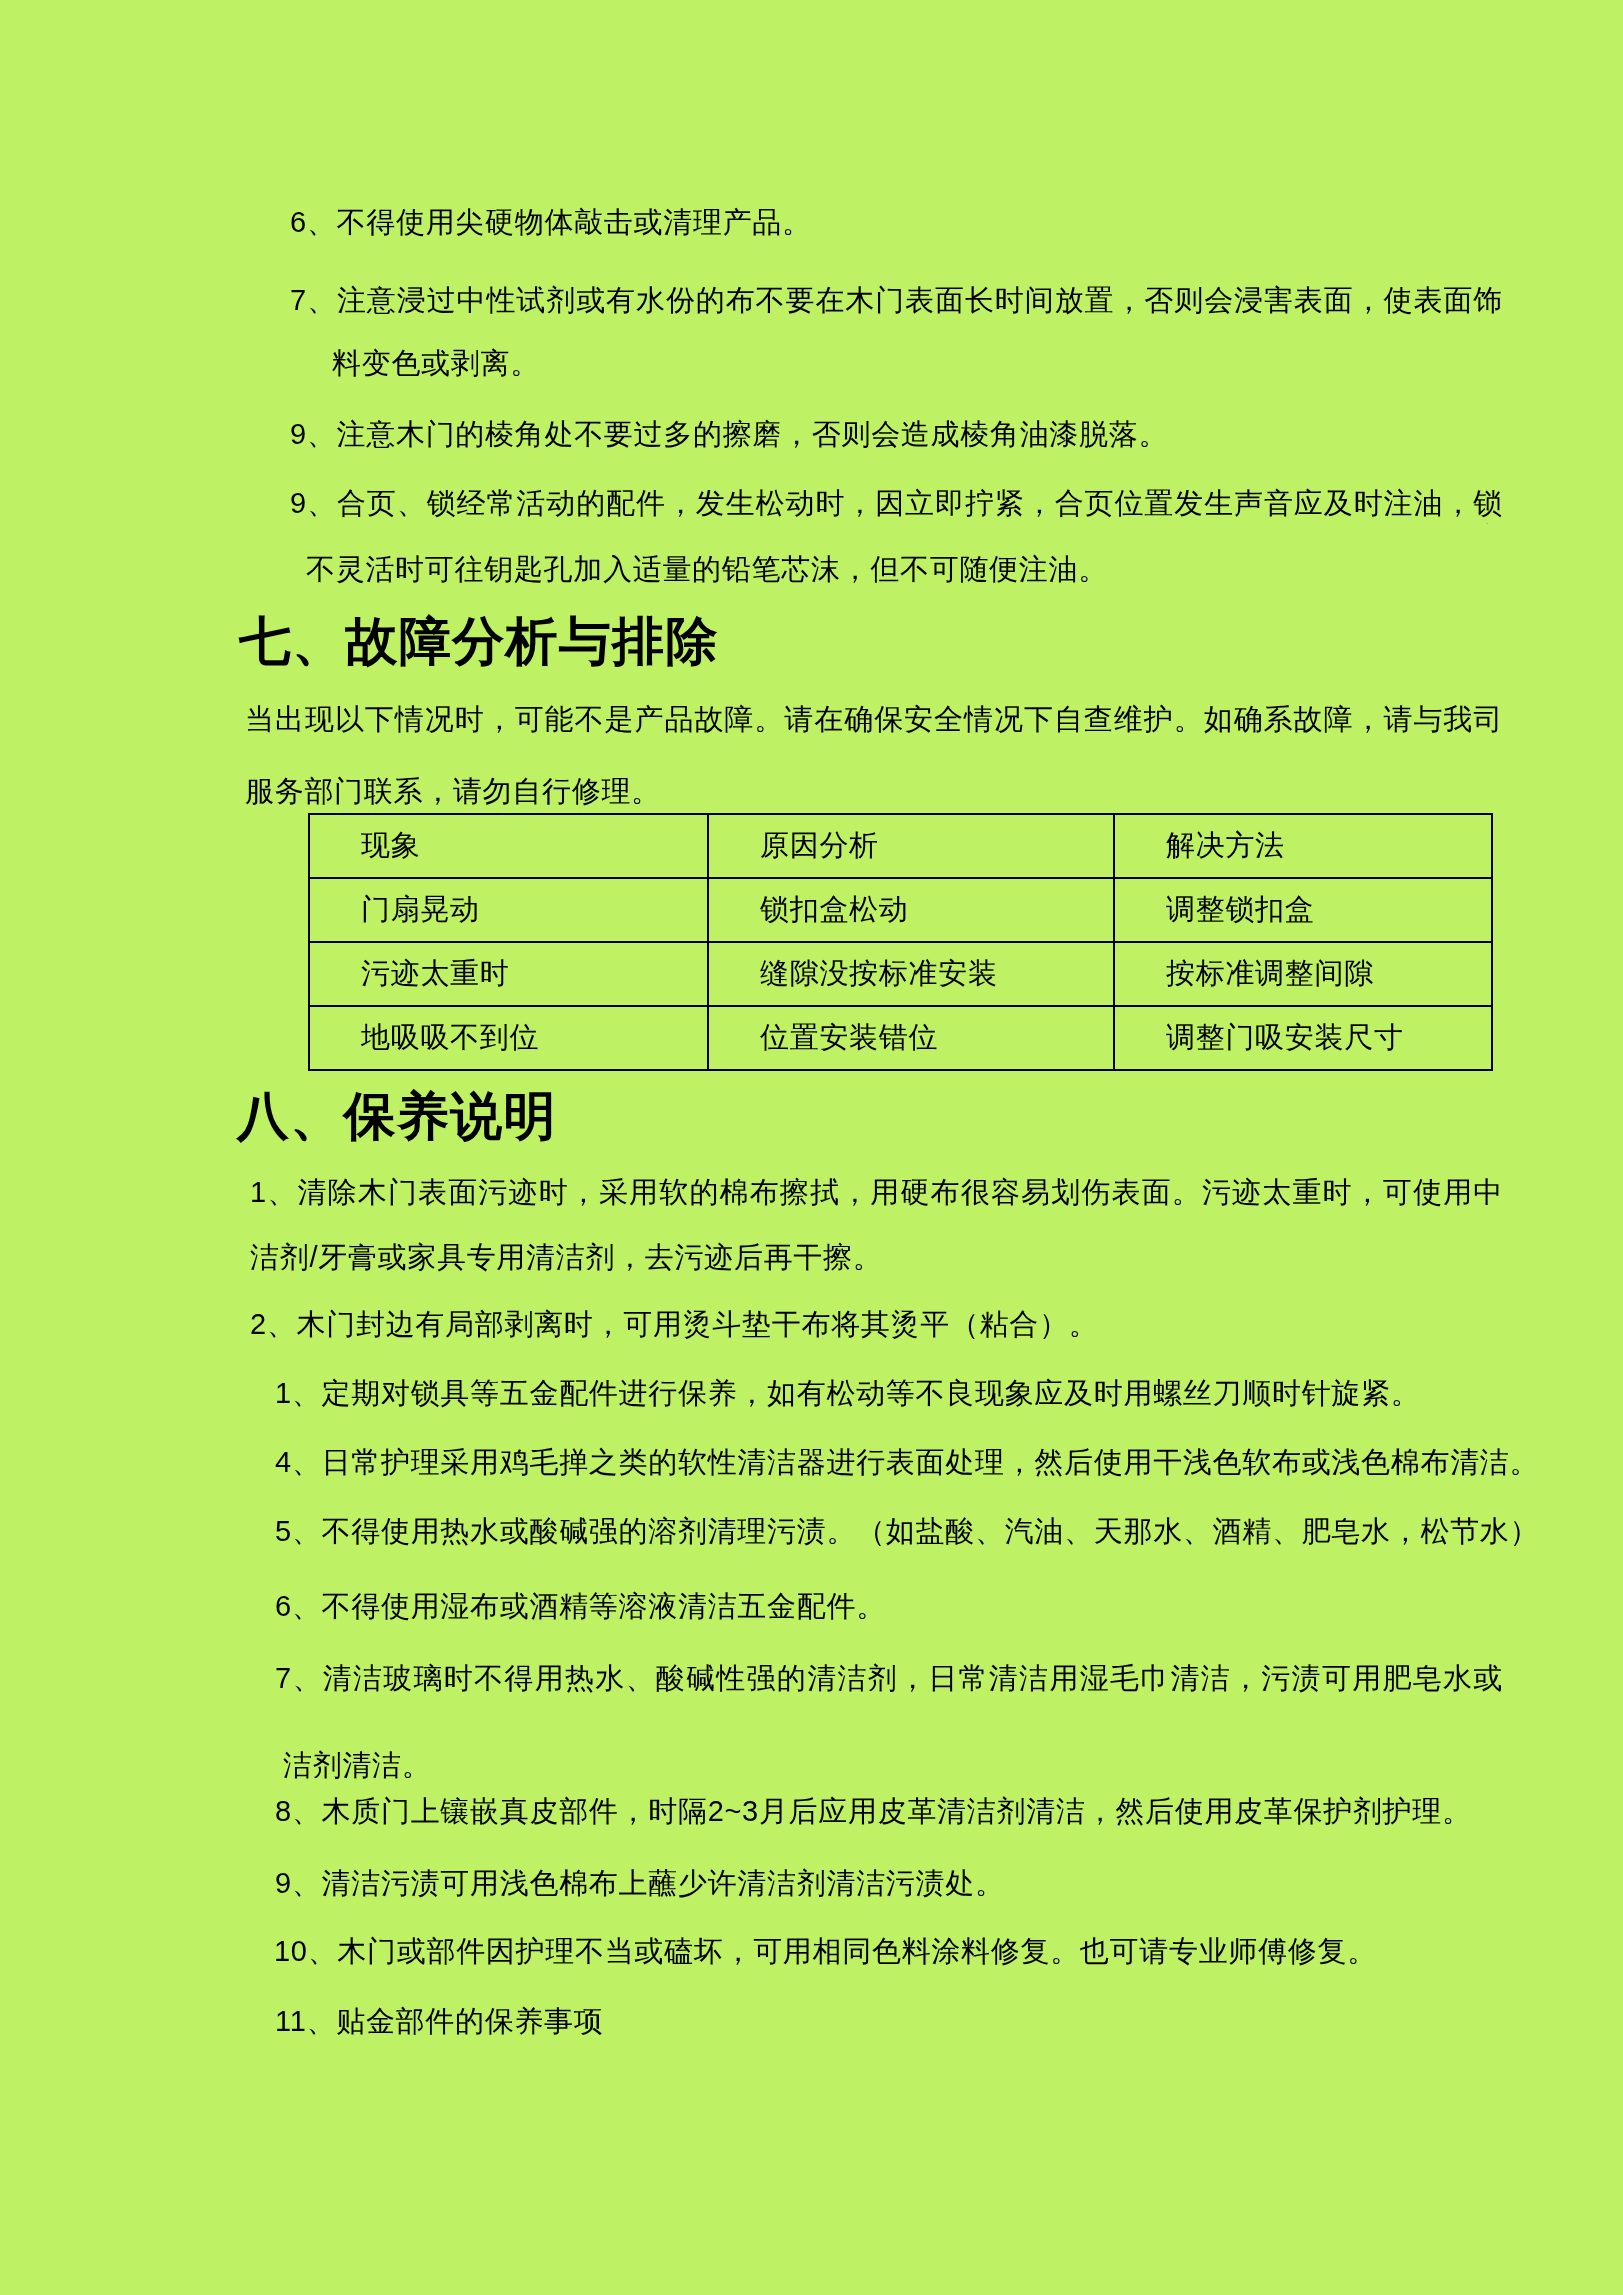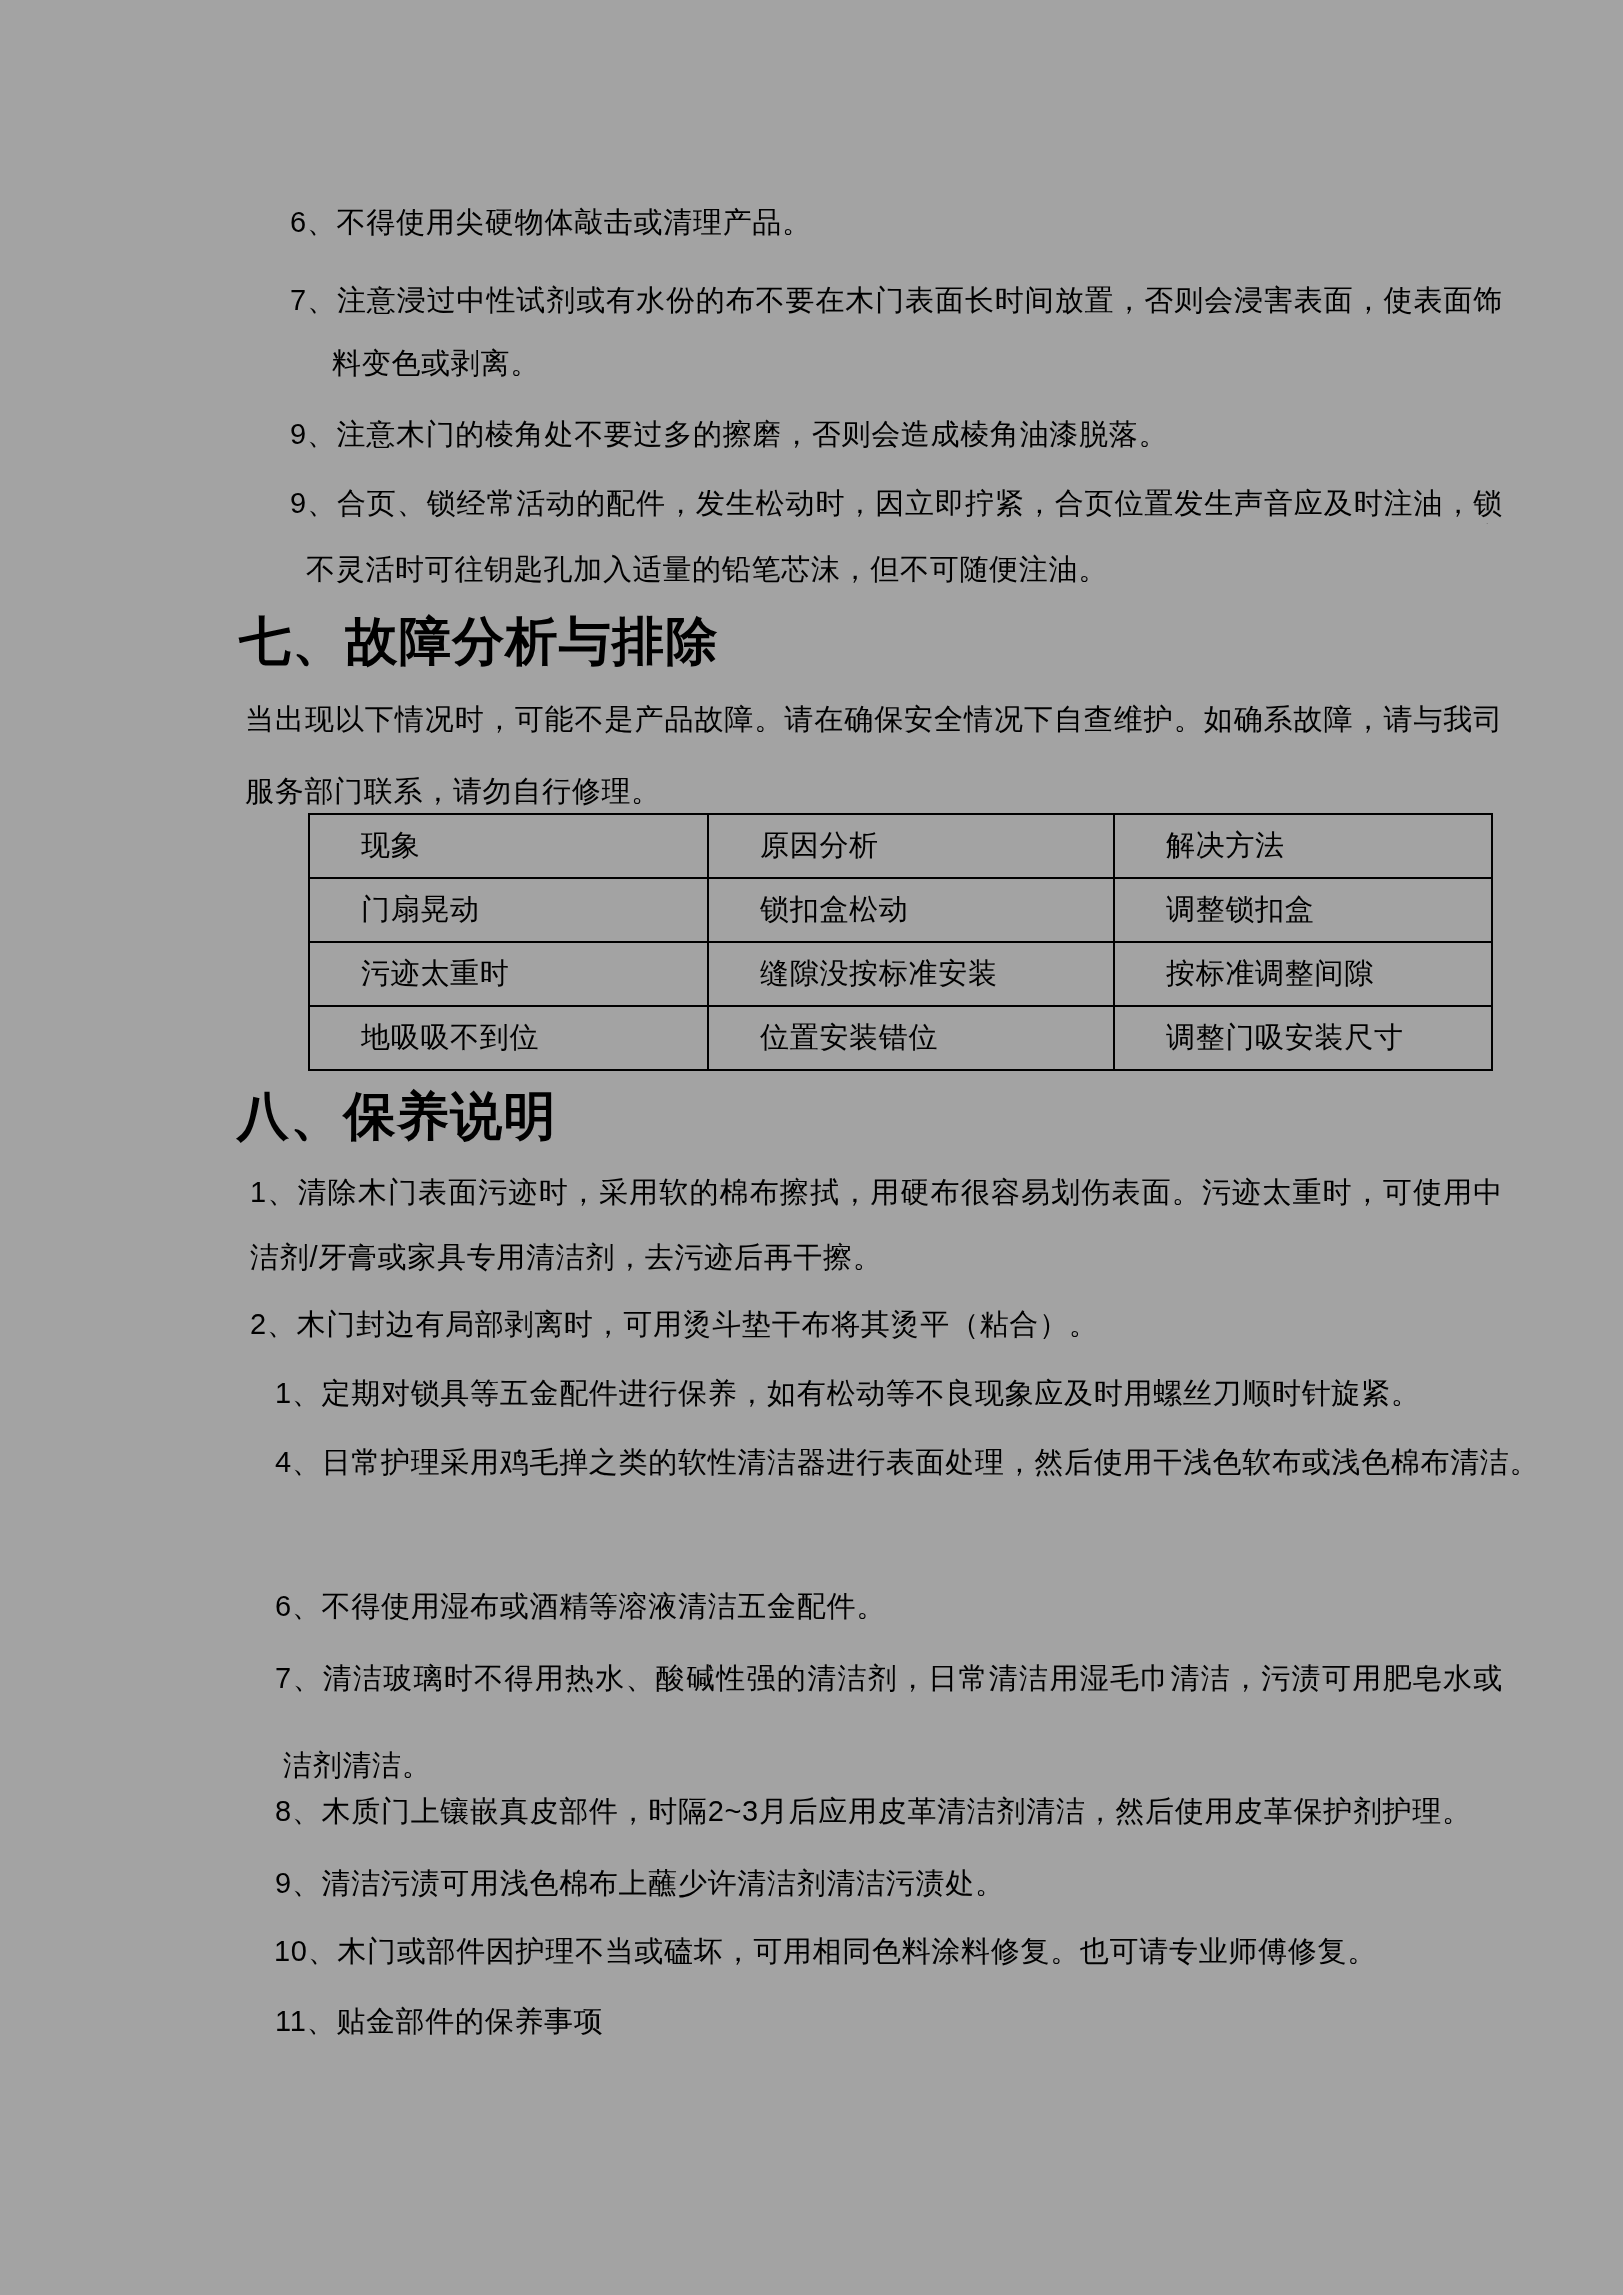--- a/index.html
+++ b/index.html
@@ -1,20 +1,20 @@
 <!DOCTYPE html>
 <html style="font-size:10.5px"><head>
 <meta charset="utf-8">
 <style>
   html,body{margin:0;padding:0;background:#888;}
   #page{
     position:relative;
     width:1623px;
     height:2295px;
-    background:#a3a3a3;
+    background:#bef264;
     font-family:"Liberation Sans", sans-serif;
     color:#000;
     overflow:hidden;
   }
   .line{
     position:absolute;
     font-size:29px;
     line-height:35px;
     white-space:nowrap;
     letter-spacing:0.7px;
@@ -121,20 +121,21 @@
     </tr>
   </tbody>
     </table>
 
   <div class="title t-care">八、保养说明</div>
   <div class="line just l-c1a">1、清除木门表面污迹时，采用软的棉布擦拭，用硬布很容易划伤表面。污迹太重时，可使用中性清</div>
   <div class="line l-c1b">洁剂/牙膏或家具专用清洁剂，去污迹后再干擦。</div>
   <div class="line l-c2">2、木门封边有局部剥离时，可用烫斗垫干布将其烫平（粘合）。</div>
   <div class="line l-c3">1、定期对锁具等五金配件进行保养，如有松动等不良现象应及时用螺丝刀顺时针旋紧。</div>
   <div class="line l-c4">4、日常护理采用鸡毛掸之类的软性清洁器进行表面处理，然后使用干浅色软布或浅色棉布清洁。</div>
+  <div class="line l-c5">5、不得使用热水或酸碱强的溶剂清理污渍。（如盐酸、汽油、天那水、酒精、肥皂水，松节水）</div>
   <div class="line l-c6">6、不得使用湿布或酒精等溶液清洁五金配件。</div>
   <div class="line just l-c7a">7、清洁玻璃时不得用热水、酸碱性强的清洁剂，日常清洁用湿毛巾清洁，污渍可用肥皂水或中性清</div>
   <div class="line l-c7b">洁剂清洁。</div>
   <div class="line l-c8">8、木质门上镶嵌真皮部件，时隔2~3月后应用皮革清洁剂清洁，然后使用皮革保护剂护理。</div>
   <div class="line l-c9">9、清洁污渍可用浅色棉布上蘸少许清洁剂清洁污渍处。</div>
   <div class="line l-c10">10、木门或部件因护理不当或磕坏，可用相同色料涂料修复。也可请专业师傅修复。</div>
   <div class="line l-c11">11、贴金部件的保养事项</div>
 
 </div>
 

